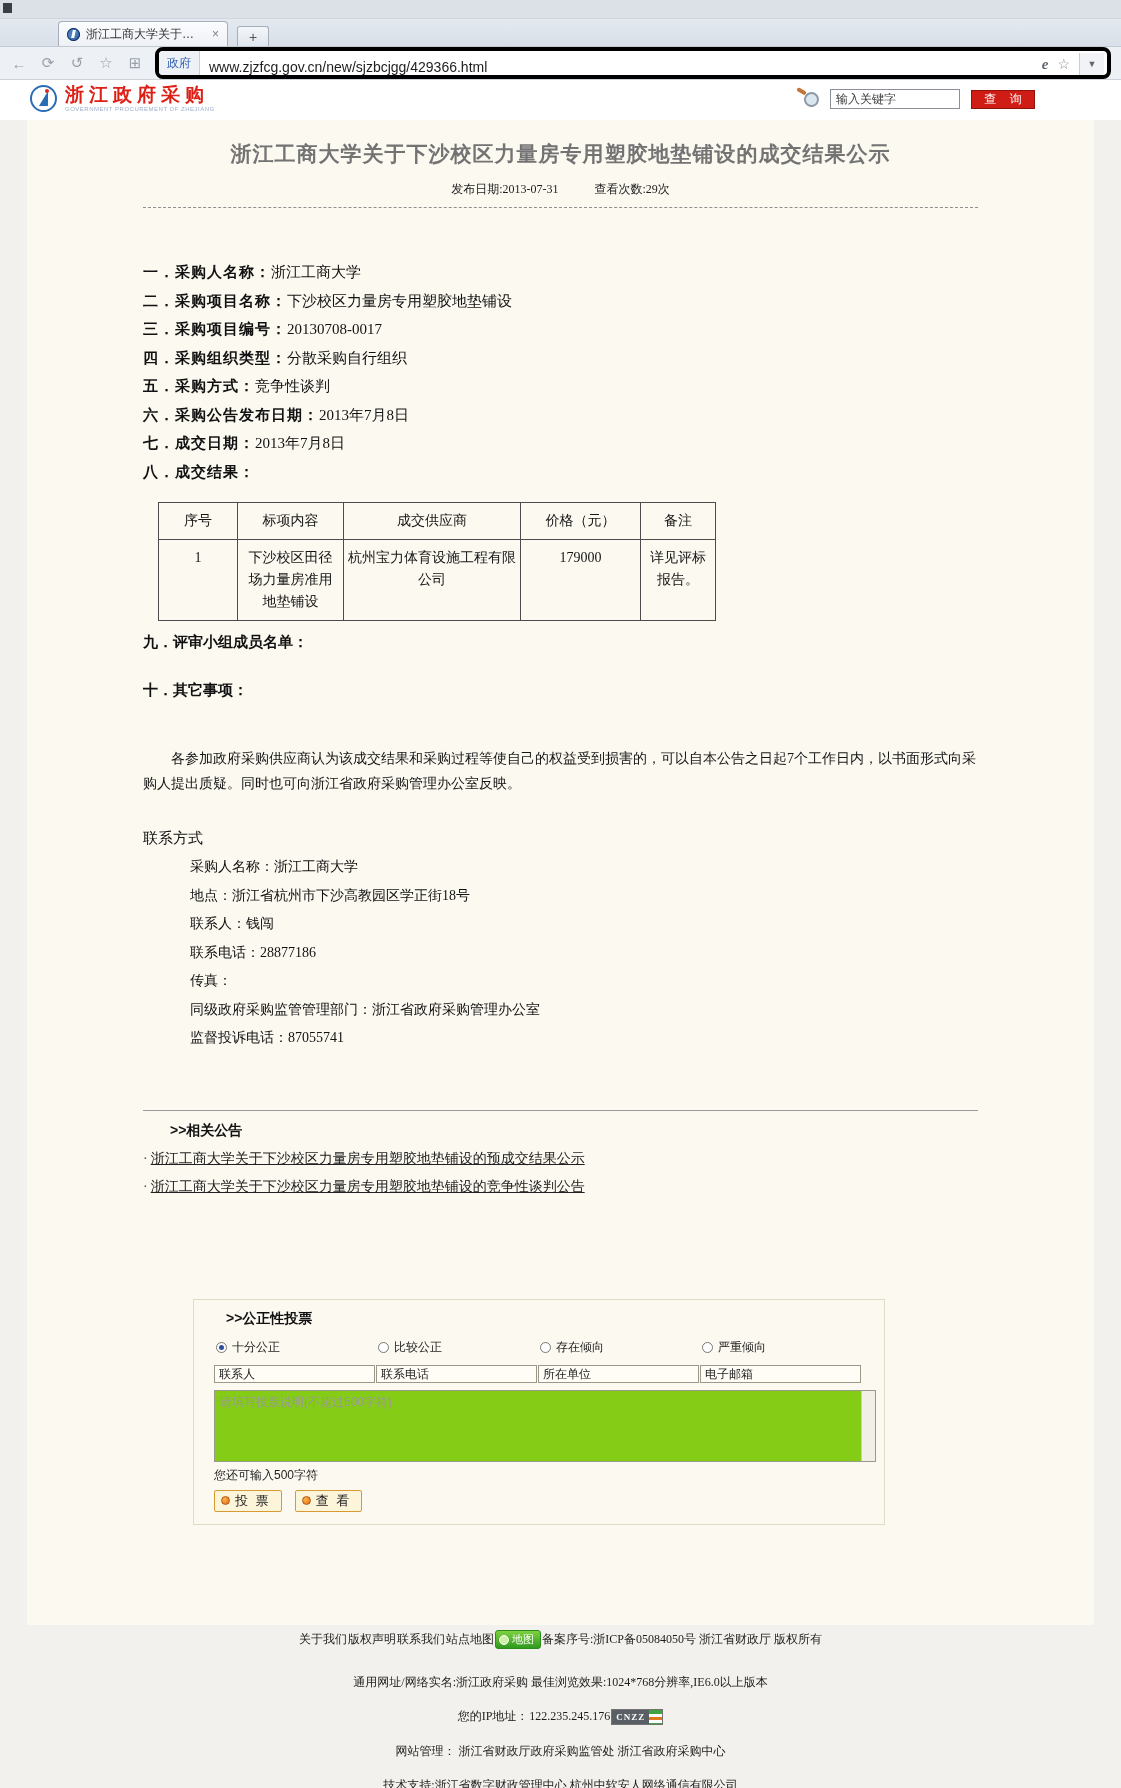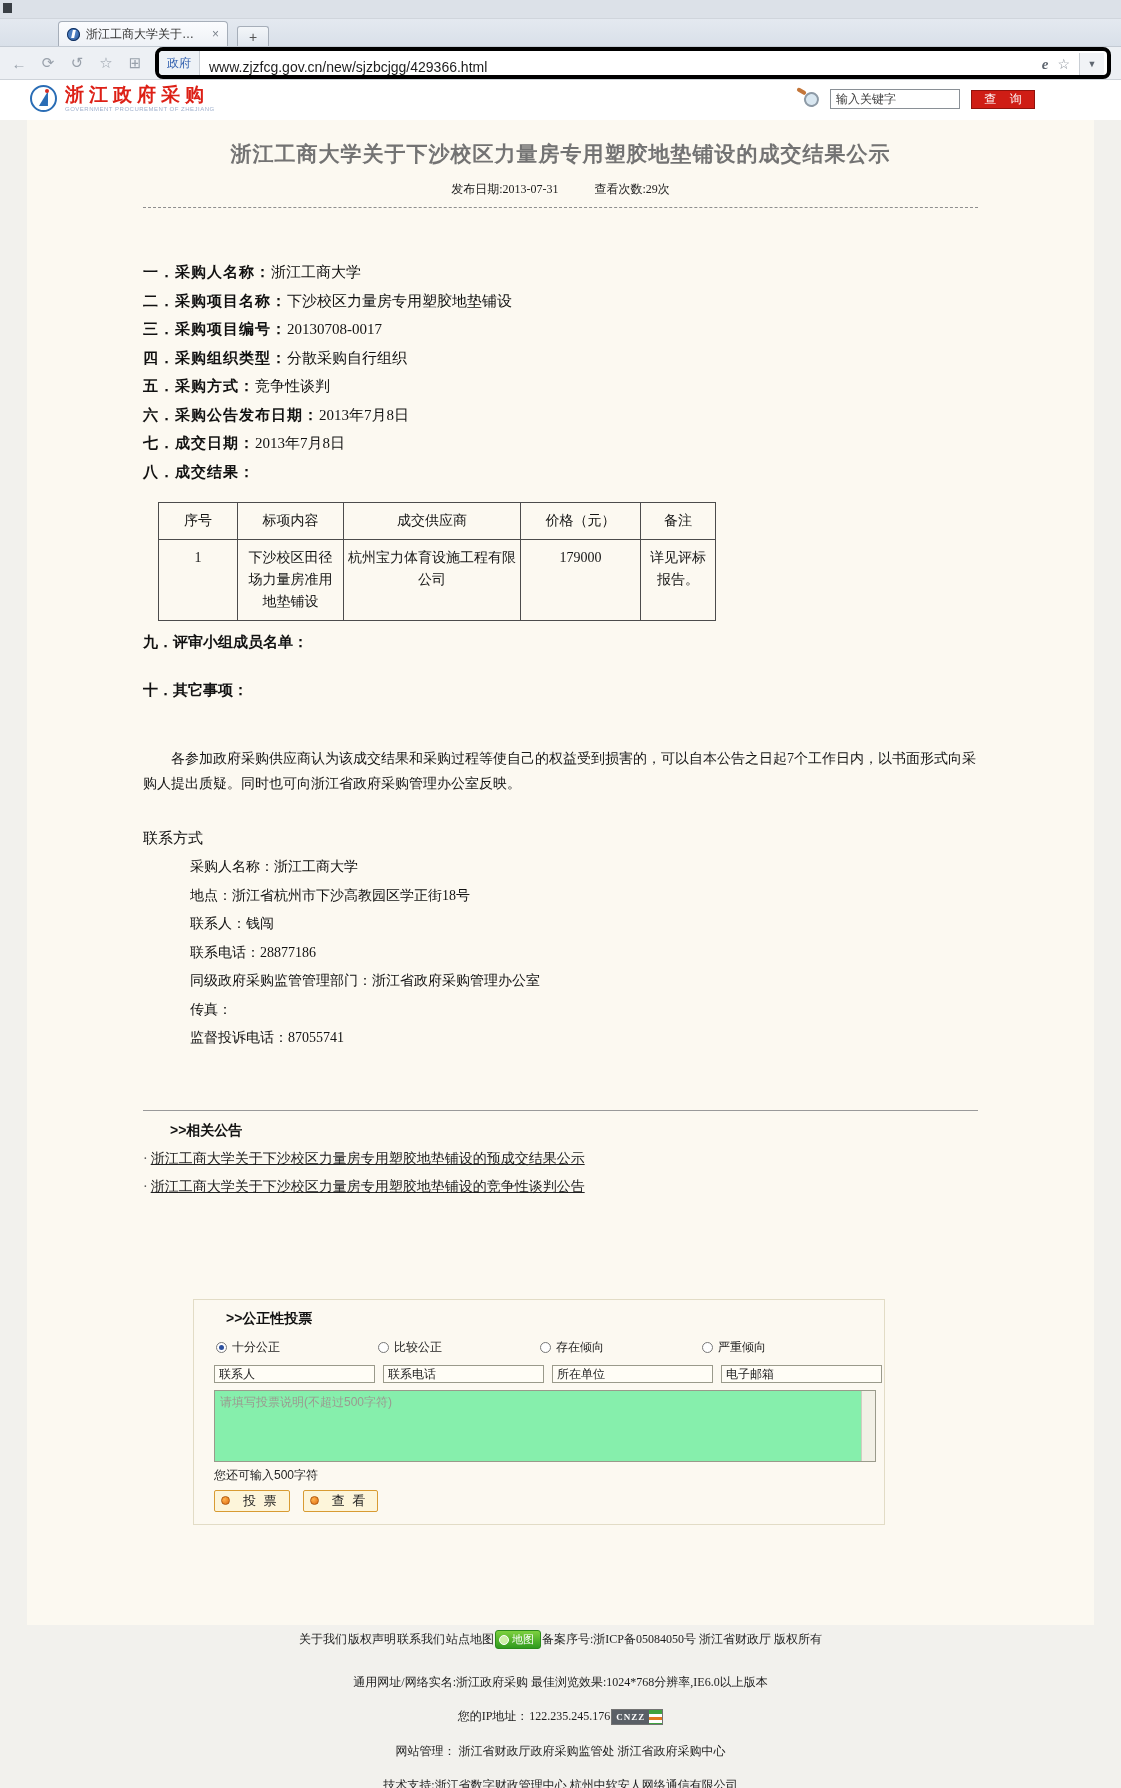--- a/index.html
+++ b/index.html
@@ -64,30 +64,30 @@
   .link-row{white-space:nowrap}
   .bullet{color:#555;margin-right:3px}
   a.rel{color:#222;text-decoration:underline;cursor:pointer}
   
   .vote-panel{margin:98px 0 0 50px;width:692px;border:1px solid #e2dcc6;padding:10px 20px 12px;box-sizing:border-box;font-family:"Liberation Sans","DejaVu Sans",sans-serif}
   .vote-h{font-weight:bold;font-size:14px;margin-left:12px;color:#111}
   .radio-row{display:flex;margin-top:11px;margin-left:2px}
   .radio-opt{width:168px;display:flex;align-items:center;gap:5px;font-size:12px;color:#222;cursor:default}
   .rdo{width:11px;height:11px;border-radius:50%;border:1px solid #787878;background:#fff;position:relative;box-sizing:border-box;flex:0 0 11px}
   .rdo.on::after{content:"";position:absolute;left:2px;top:2px;width:5px;height:5px;border-radius:50%;background:#2b4f9e}
-  .fields-row{display:flex;gap:8px;margin-top:9px}
+  .fields-row{display:flex;gap:1px;margin-top:9px}
   .field{width:161px;height:18px;border:1px solid #9a9a8b;background:#fffdf6;font-size:12px;color:#222;padding:1px 4px;box-sizing:border-box;font-family:"Liberation Sans","DejaVu Sans",sans-serif}
   .field::placeholder{color:#222;opacity:1}
-  .ta-wrap{margin-top:7px;width:662px;height:72px;border:1px solid #9a9a8b;background:#86efac;position:relative;box-sizing:border-box}
+  .ta-wrap{margin-top:7px;width:662px;height:72px;border:1px solid #9a9a8b;background:#84cc16;position:relative;box-sizing:border-box}
   .vote-ta{width:646px;height:68px;border:none;outline:none;resize:none;background:transparent;font-size:12px;color:#444;padding:3px 5px;box-sizing:border-box;font-family:"Liberation Sans","DejaVu Sans",sans-serif}
   .vote-ta::placeholder{color:#9a9a90;opacity:1}
   .ta-scroll{position:absolute;right:0;top:0;bottom:0;width:13px;background:#f2f0e6;border-left:1px solid #cfcdc0}
   .counter{margin-top:5px;font-size:12px;color:#222}
   .vote-btns{margin-top:6px;display:flex;gap:13px}
-  .obtn{display:flex;align-items:center;gap:13px;border:1px solid #d89b33;background:#fdf5da;padding:1px 10px 1px 6px;font-size:13px;color:#222;border-radius:2px;cursor:pointer;letter-spacing:2px}
+  .obtn{display:flex;align-items:center;gap:5px;border:1px solid #d89b33;background:#fdf5da;padding:1px 10px 1px 6px;font-size:13px;color:#222;border-radius:2px;cursor:pointer;letter-spacing:2px}
   .odot{width:9px;height:9px;border-radius:50%;background:radial-gradient(circle at 35% 35%,#ffb34d,#e06a10);border:1px solid #b05a10;box-sizing:border-box}
   
   .site-footer{padding-top:6px;text-align:center;font-size:12px;color:#1d1d1d;font-family:"Liberation Serif","DejaVu Serif",serif}
   .f-row{display:flex;justify-content:center;align-items:center;gap:1px;height:17px}
   .f-row a{color:#1d1d1d;text-decoration:none;cursor:pointer}
   .gap1{margin-bottom:26px}.gap2{margin-bottom:17px}.gap3{margin-bottom:18px}.gap4{margin-bottom:17px}
   .map-badge{display:inline-flex;align-items:center;gap:3px;background:linear-gradient(#7ed13f,#2f9a1e);color:#fff;font-size:11px;padding:1px 6px 1px 3px;border-radius:3px;border:1px solid #2a8a1a;cursor:pointer}
   .map-globe{width:10px;height:10px;border-radius:50%;background:#cdefa8;border:1px solid #fff;box-sizing:border-box}
   .cnzz{display:inline-flex;height:14px;border:1px solid #737373;font-size:9px;cursor:pointer}
   .cnzz-l{background:#5a5f66;color:#fff;padding:0 4px;display:flex;align-items:center;font-weight:bold;letter-spacing:1px}
@@ -195,22 +195,22 @@
   <div class="item10">十．其它事项：</div>
 
   <div class="notice">各参加政府采购供应商认为该成交结果和采购过程等使自己的权益受到损害的，可以自本公告之日起7个工作日内，以书面形式向采购人提出质疑。同时也可向浙江省政府采购管理办公室反映。</div>
 
   <div class="contact-h">联系方式</div>
   <div class="contact-lines">
     <div>采购人名称：浙江工商大学</div>
     <div>地点：浙江省杭州市下沙高教园区学正街18号</div>
     <div>联系人：钱闯</div>
     <div>联系电话：28877186</div>
+    <div>传真：</div>
     <div>同级政府采购监管管理部门：浙江省政府采购管理办公室</div>
-    <div>传真：</div>
     <div>监督投诉电话：87055741</div>
   </div>
 
   <div class="hr-line"></div>
   <div class="related-h">&gt;&gt;相关公告</div>
   <div class="related-links">
     <div class="link-row">
       <span class="bullet">·</span><a class="rel">浙江工商大学关于下沙校区力量房专用塑胶地垫铺设的预成交结果公示</a>
     </div>
     <div class="link-row">

